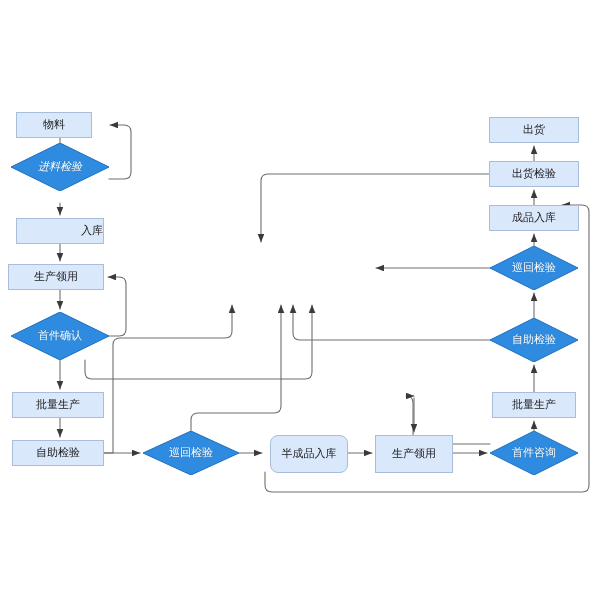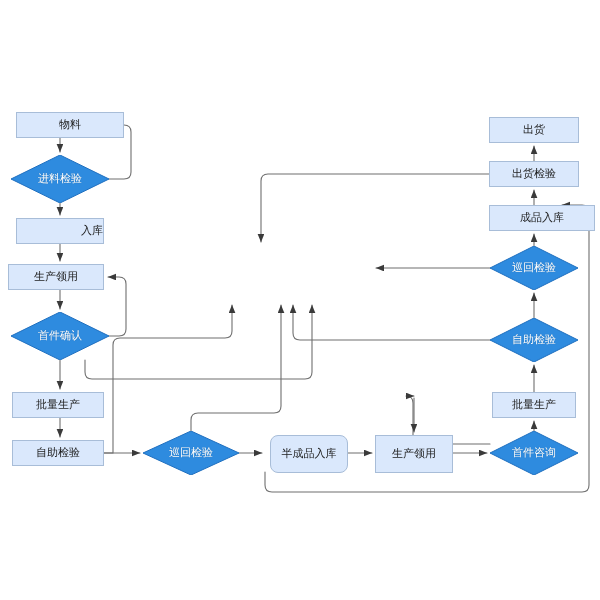--- a/index.html
+++ b/index.html
@@ -111,25 +111,25 @@
       <path d="M534,161 L534,146"></path>
 
       <path d="M490,268 L376,268"></path>
       <path d="M490,340 L300,340 Q293,340 293,333 L293,305"></path>
       <path d="M489,174 L268,174 Q261,174 261,181 L261,242"></path>
 
       <path d="M265,472 L265,485 Q265,492 272,492 L582,492 Q589,492 589,485 L589,212 Q589,205 582,205 L562,205"></path>
     </g>
   </svg>
 
-  <div class="node rect" style="left:16px;  top:112px; width:108px;  height:26px;">
+  <div class="node rect" style="left:16px;  top:112px; width:76px;  height:26px;">
     <span>物料</span>
   </div>
 
-  <div class="node diamond" style="left:11px; top:155px; width:98px; height:48px;">
+  <div class="node diamond" style="left:11px; top:143px; width:98px; height:48px;font-style:italic;">
     <svg class="dshape" viewBox="0 0 98 48" preserveAspectRatio="none">
       <polygon points="49,0 98,24 49,48 0,24" fill="#2e8bdf" stroke="#1f6fbf" stroke-width="1"></polygon>
     </svg>
     <span class="dlabel">进料检验</span>
   </div>
 
   <div class="node rect" style="left:16px; top:218px; width:88px; height:26px;justify-content:flex-end;">
     <span>入库</span>
   </div>
 
@@ -185,21 +185,21 @@
     <span class="dlabel">自助检验</span>
   </div>
 
   <div class="node diamond" style="left:490px; top:246px; width:88px; height:44px;">
     <svg class="dshape" viewBox="0 0 88 44" preserveAspectRatio="none">
       <polygon points="44,0 88,22 44,44 0,22" fill="#2e8bdf" stroke="#1f6fbf" stroke-width="1"></polygon>
     </svg>
     <span class="dlabel">巡回检验</span>
   </div>
 
-  <div class="node rect" style="left:489px; top:205px; width:106px; height:26px;">
+  <div class="node rect" style="left:489px; top:205px; width:90px; height:26px;">
     <span>成品入库</span>
   </div>
 
   <div class="node rect" style="left:489px; top:161px; width:90px; height:26px;">
     <span>出货检验</span>
   </div>
 
   <div class="node rect" style="left:489px; top:117px; width:90px; height:26px;">
     <span>出货</span>
   </div>

